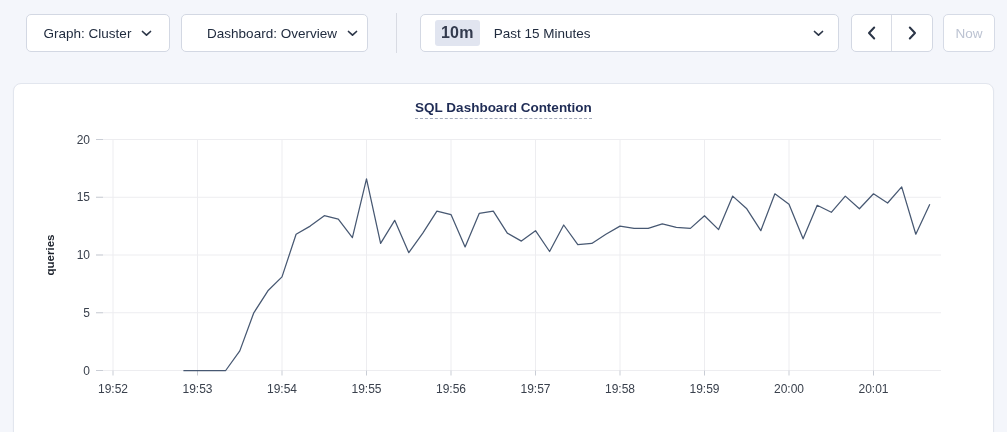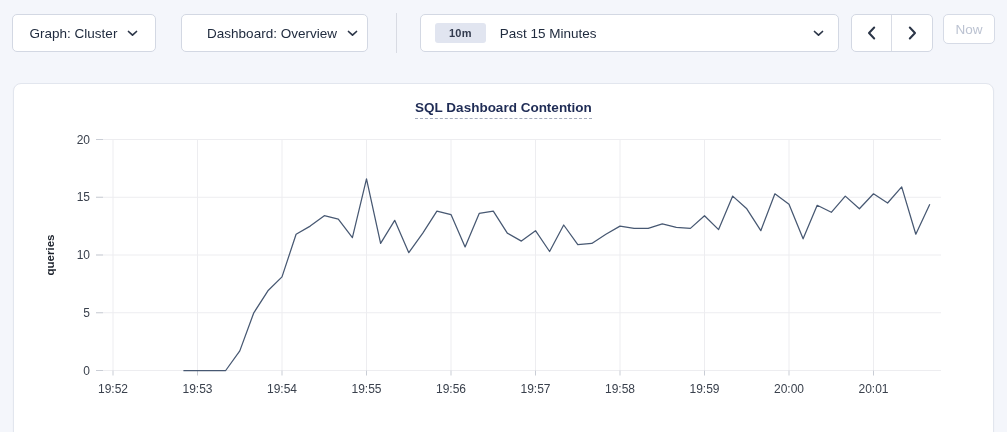--- a/index.html
+++ b/index.html
@@ -11,43 +11,43 @@
     color: #212c3f;
   }
   .topbar { position: absolute; top: 14px; left: 0; right: 0; height: 38px; }
   .control {
     position: absolute; top: 0; height: 38px;
     background: #ffffff; border: 1px solid #d3d8e3; border-radius: 5px;
     display: flex; align-items: center; font-size: 13.5px; color: #212c3f;
     cursor: pointer;
   }
   .dd-center { justify-content: center; gap: 10px; }
-  #graph-dd { left: 12px; width: 144px; }
+  #graph-dd { left: 26px; width: 144px; }
   #dash-dd { left: 181px; width: 187px; padding-left: 16px; }
   .vdivider { position: absolute; left: 396px; top: -1px; width: 1px; height: 40px; background: #d8dbe3; }
   #time-dd { left: 420px; width: 419px; padding: 0 14px; }
   .badge {
-    background: #e1e5f0; color: #333b4e; font-size: 11px; font-weight: bold;
-    padding: 4px 14px; border-radius: 3px; margin-right: 14px; letter-spacing: .2px;
+    background: #e1e5f0; color: #333b4e; font-size: 16px; font-weight: bold;
+    padding: 4px 6px; border-radius: 3px; margin-right: 14px; letter-spacing: .2px;
   }
   #time-dd .chev { margin-left: auto; }
   .chev { display: inline-flex; color: #2b3547; }
   .arrow-group {
     position: absolute; left: 851px; top: 0; width: 82px; height: 38px;
     background: #fff; border: 1px solid #d3d8e3; border-radius: 5px;
     display: flex; overflow: hidden;
   }
   .arrow-btn {
     width: 50%; height: 100%; background: none; border: none;
     display: flex; align-items: center; justify-content: center; cursor: pointer;
   }
   .arrow-btn.prev { border-right: 1px solid #d8dce5; color: #1d2433; }
   .arrow-btn.next { color: #c3cad8; }
   .now-btn {
-    position: absolute; left: 943px; top: 0; width: 52px; height: 30px;
+    position: absolute; left: 943px; top: 0; width: 52px; height: 38px;
     background: #fff; border: 1px solid #d6dbe6; border-radius: 5px;
     font-family: "Liberation Sans", sans-serif;
     font-size: 13.5px; color: #bcc3d2; cursor: pointer;
   }
   .card {
     position: absolute; left: 13px; top: 83px; width: 981px; height: 400px;
     background: #ffffff; border: 1px solid #e2e6ee; border-radius: 8px;
     box-shadow: 0 1px 2px rgba(40,50,80,0.04);
   }
   .title-row { text-align: center; margin-top: 14px; height: 22px; }

